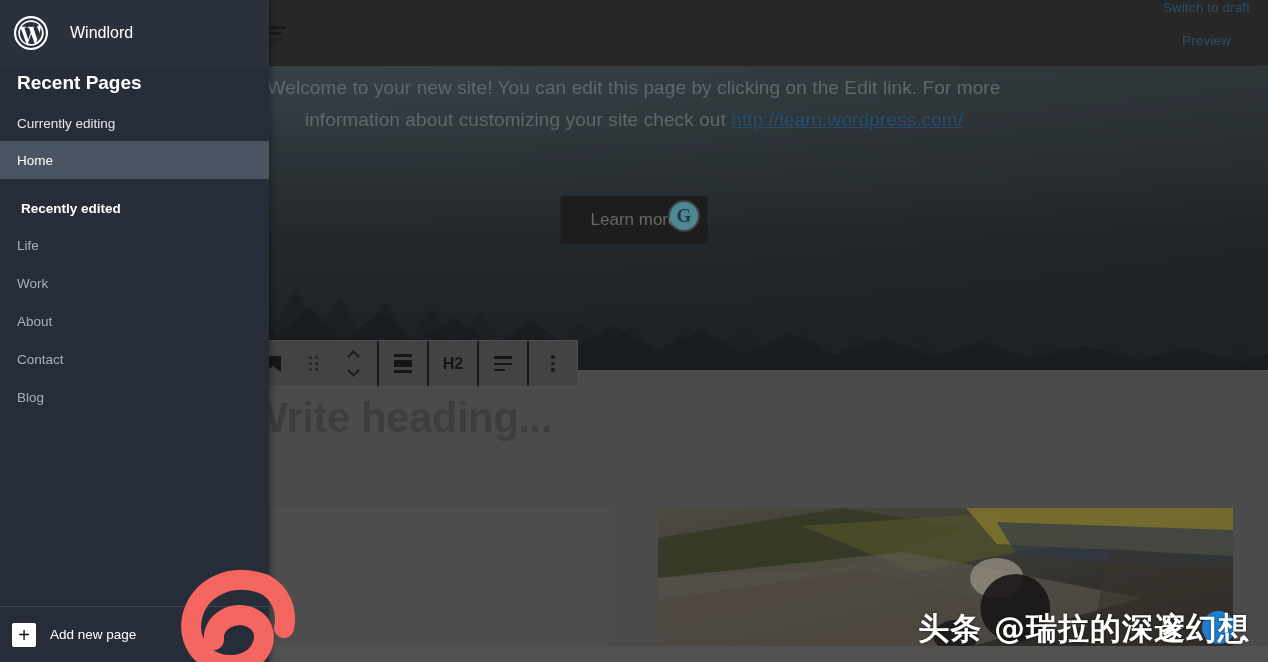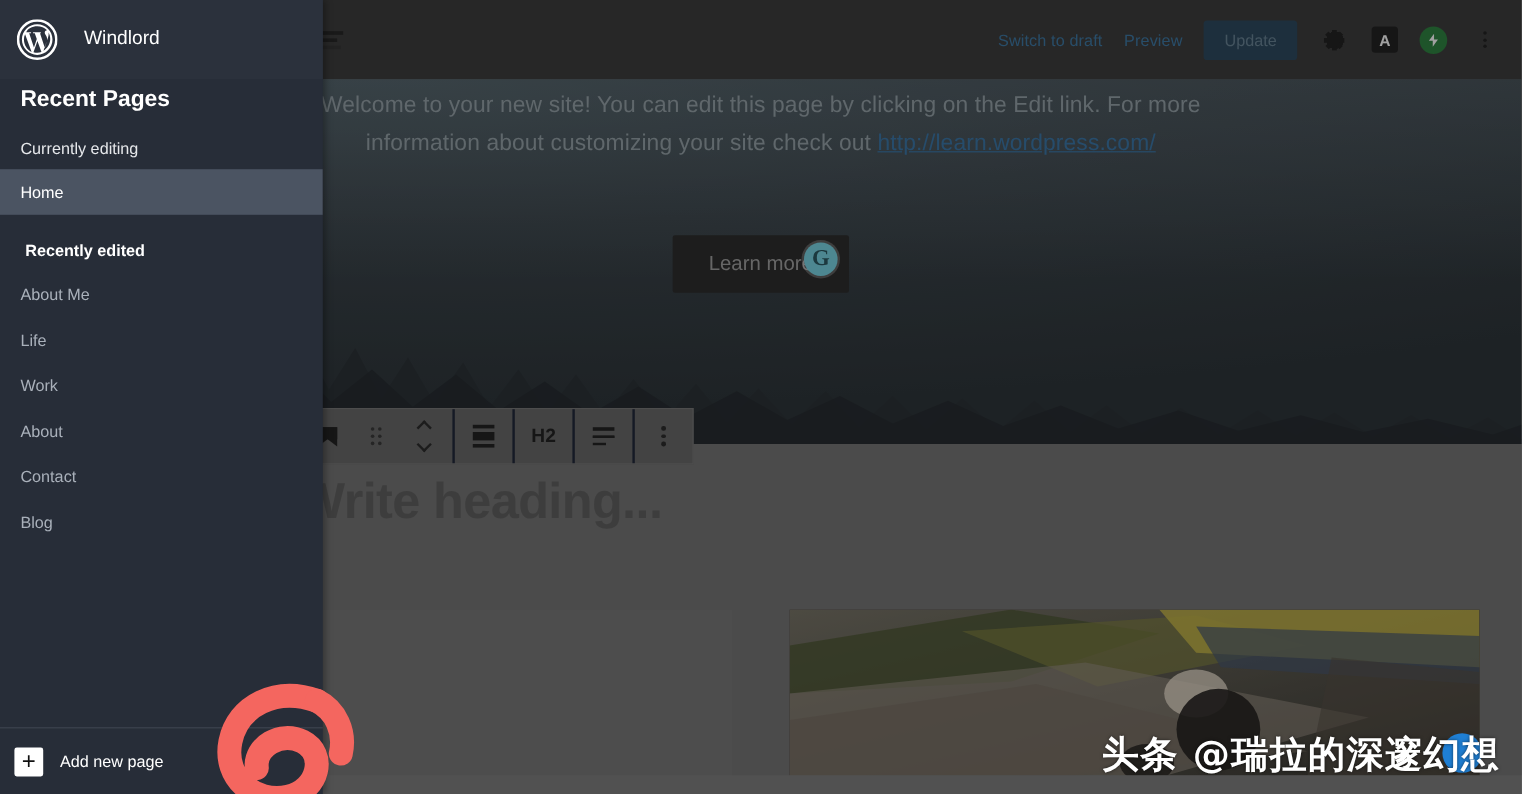--- a/index.html
+++ b/index.html
@@ -29,21 +29,21 @@
   .listview-icon { width:26px; height:26px; position:relative; opacity:.85; }
   .listview-icon i {
     position:absolute; left:2px; height:2.5px; background:#111; display:block;
   }
   .listview-icon i:nth-child(1){ top:6px;  width:18px; }
   .listview-icon i:nth-child(2){ top:12px; width:13px; }
   .listview-icon i:nth-child(3){ top:18px; width:16px; opacity:.35;}
 
   .topbar-right {
     margin-left:auto; display:flex; align-items:center; gap:18px;
-    padding-right:18px; height:100%;
+    padding-right:18px; height:100%;flex-direction:column;
   }
   .tb-link {
     font-size:13.5px; color:#2f6f9f; letter-spacing:.1px;
     background:none; border:none; cursor:pointer;
     font-family:inherit;
   }
   .tb-update {
     background:#1d3c53; color:#5d7a8e;
     border:none; border-radius:3px;
     font-size:13.5px; padding:9px 17px; cursor:pointer;
@@ -416,23 +416,20 @@
     <div class="sb-scroll">
       <div class="sb-section-title">Recent Pages</div>
 
       <div class="sb-group-label">Currently editing</div>
       <div class="sb-item active">
         <span>Home</span>
       </div>
 
       <div class="sb-group-label strong">Recently edited</div>
       <div class="sb-item muted">
-        <span>About Me</span>
-      </div>
-      <div class="sb-item muted">
         <span>Life</span>
       </div>
       <div class="sb-item muted">
         <span>Work</span>
       </div>
       <div class="sb-item muted">
         <span>About</span>
       </div>
       <div class="sb-item muted">
         <span>Contact</span>

